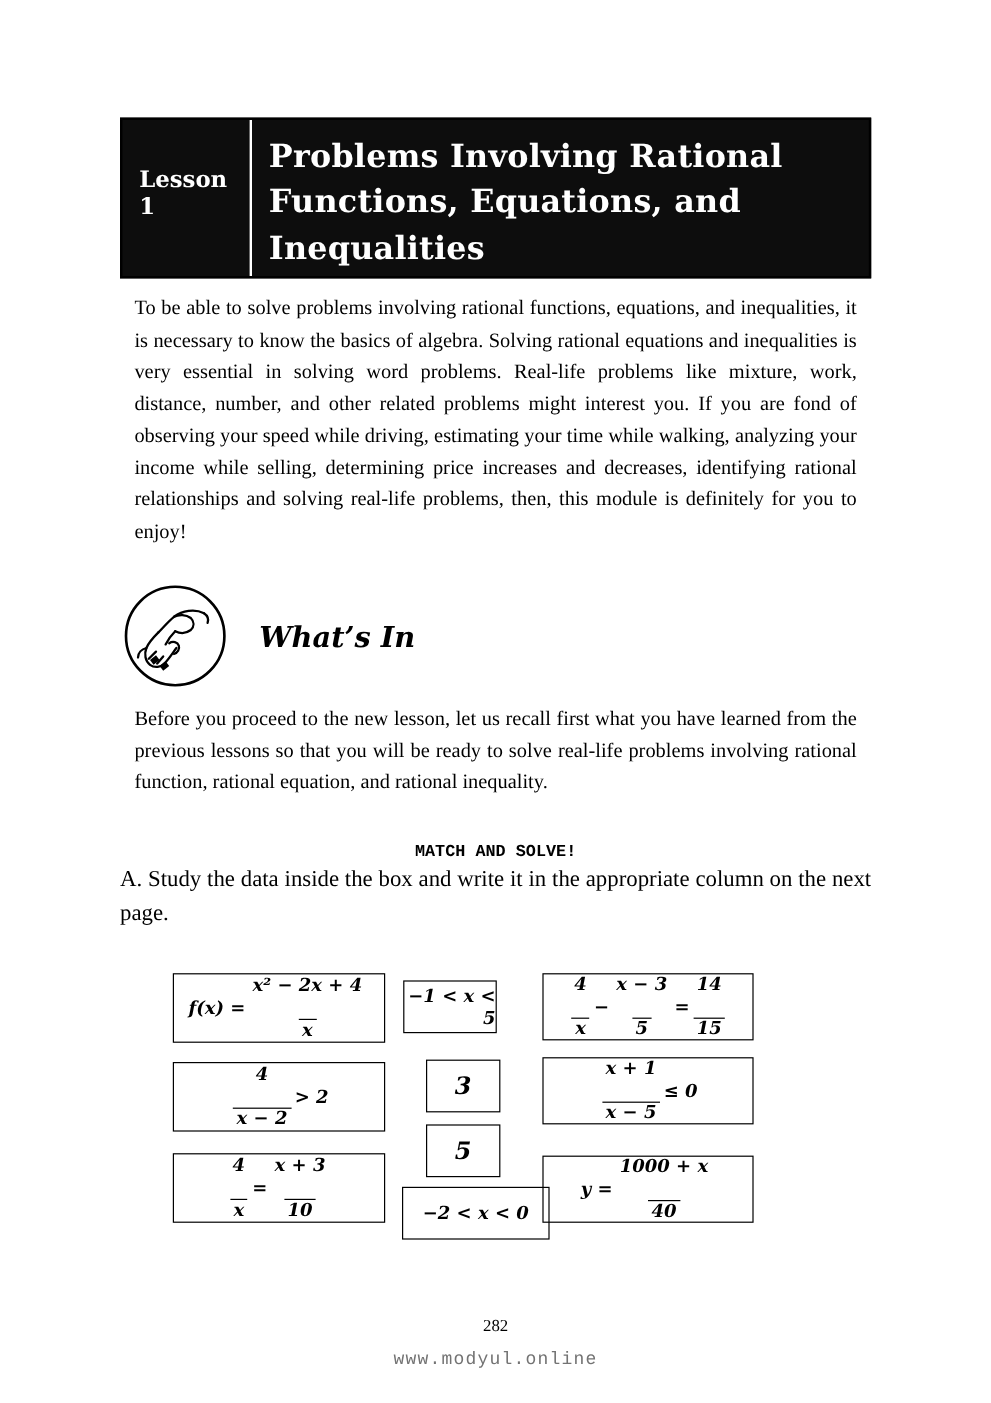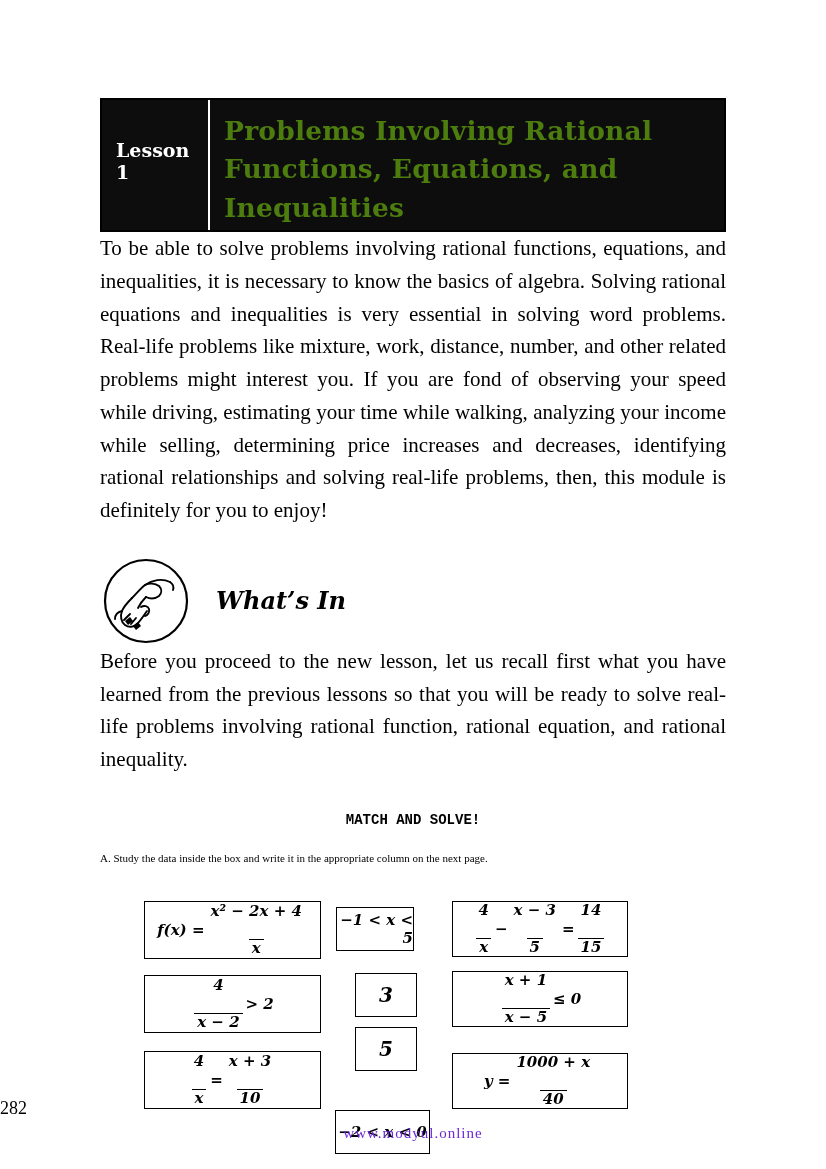--- a/index.html
+++ b/index.html
@@ -43,36 +43,36 @@
     color: #ffffff;
     font-family: "DejaVu Serif", serif;
     font-weight: bold;
     font-size: 19px;
     line-height: 1.15;
     padding: 40px 0 0 14px;
     box-sizing: border-box;
   }
   .lesson-title {
     flex: 1 1 auto;
-    color: #4d7c0f;
+    color: #ffffff;
     font-family: "DejaVu Serif", serif;
     font-weight: bold;
     font-size: 26.5px;
     line-height: 1.45;
     letter-spacing: 0.2px;
     padding: 12px 10px 0 14px;
     box-sizing: border-box;
   }
 
   
   p.body {
     text-align: justify;
-    font-size: 21px;
+    font-size: 17px;
     line-height: 1.56;
-    margin: 0;
+    margin: 12px;
   }
   .intro-para { margin-top: 38px; }
   .whats-in-para { margin-top: 22px; }
 
   
   .section-head {
     display: flex;
     align-items: center;
     margin-top: 30px;
     height: 88px;
@@ -92,22 +92,21 @@
   }
 
   .match-title {
     text-align: center;
     font-weight: bold;
     font-size: 14px;
     font-family: Liberation Mono, monospace;
     margin-top: 36px;
   }
   .instruction {
-    margin-top: 22px;
-    font-size: 11px;
+    font-size: 19px;
     line-height: 1.56;
     text-align: justify;
   }
 
   
   .boxes {
     margin-top: 34px;
     position: relative;
     height: 218px;
   }
@@ -144,30 +143,31 @@
   }
   .frac .num { padding: 0 3px; }
   .frac .den { padding: 0 3px; border-top: 1.4px solid #000; }
   .eq { display: inline-flex; align-items: center; justify-content: center; }
 
   
   .page-number {
     position: absolute;
     left: 0; right: 0;
     top: 1098px;
-    font-size: 18px;
+    text-align: center;
+    font-size: 14px;
   }
   .watermark {
     position: absolute;
     left: 0; right: 0;
     top: 1125px;
     text-align: center;
-    font-family: Liberation Serif, serif;
+    font-family: Liberation Mono, monospace;
     font-size: 15px;
-    color: #6d28d9;
+    color: #737373;
     letter-spacing: 1px;
   }
 </style>
 </head>
 <body>
 
 <div class="page">
 
   <div class="content">
 
@@ -253,21 +253,21 @@
       </div>
 
       <div class="mbox col2 r2" style="width:62px; left:255px; top:72px; height:44px; font-size:20px;">
         <span>3</span>
       </div>
 
       <div class="mbox col2" style="width:62px; left:255px; top:126px; height:44px; font-size:20px;">
         <span>5</span>
       </div>
 
-      <div class="mbox col2 r3" style="width:95px; left:235px; top:178px; height:44px;margin-top:31px;">
+      <div class="mbox col2 r3" style="width:123px; left:235px; top:178px; height:44px;">
         <span>−2 &lt; x &lt; 0</span>
       </div>
 
       <div class="mbox col3 r1" style="top:0; height:56px;">
         <span class="eq">
           <span class="frac">
             <span class="num">4</span>
             <span class="den">x</span>
           </span>
           <span>−</span>

